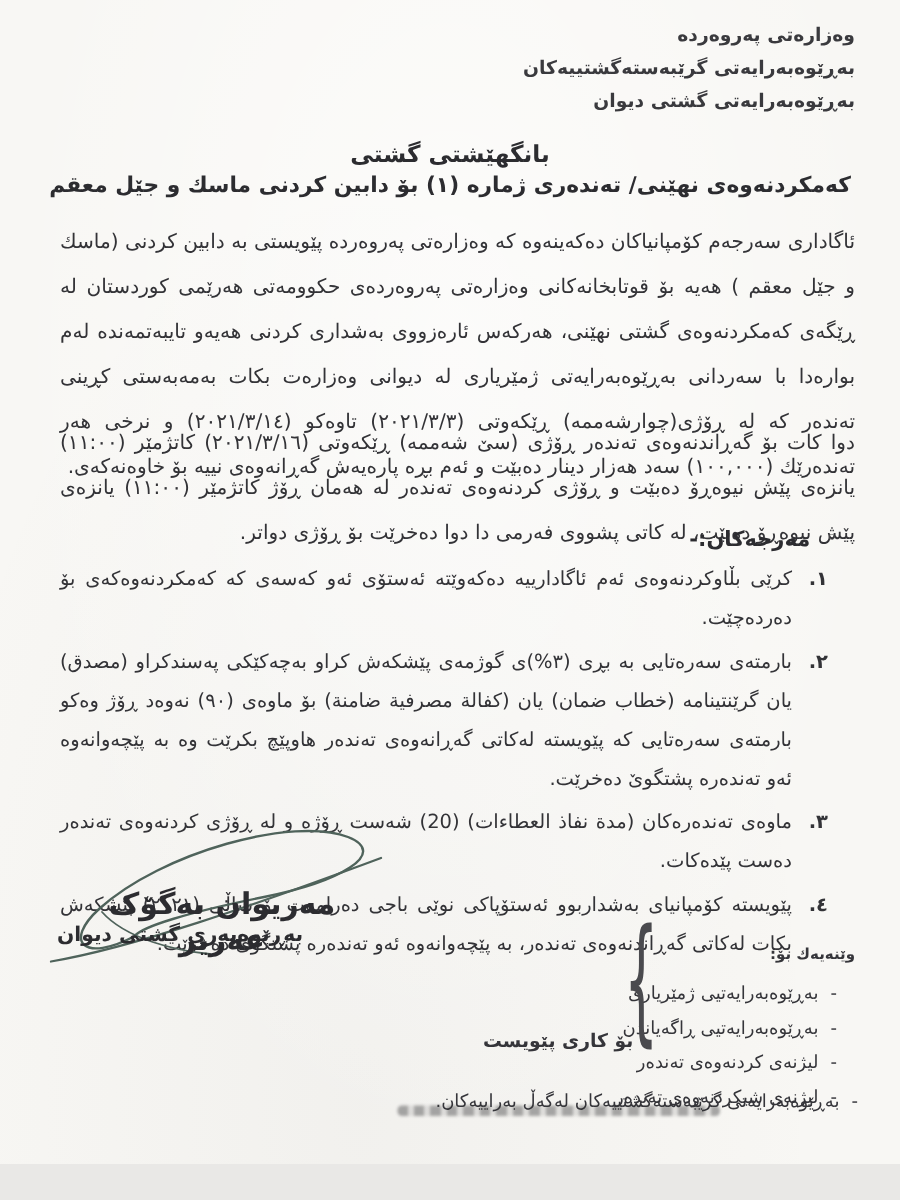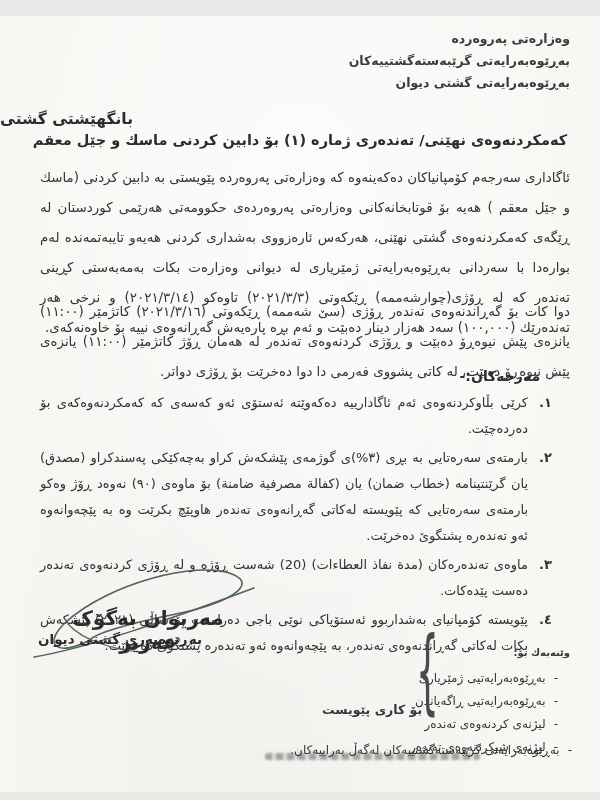--- a/index.html
+++ b/index.html
@@ -1,36 +1,36 @@
 <!DOCTYPE html>
 <html lang="ckb" dir="rtl"><head>
 <meta charset="utf-8">
 <style>
   html,body{margin:0;padding:0;background:#e9e8e6;}
   .page{
     position:relative;
     width:600px;height:776px;
-    margin:16px auto;
+    margin:0 auto;
     background:#f8f7f4;
     background-image:
       radial-gradient(ellipse at 50% 30%, rgba(255,255,255,0.6), rgba(255,255,255,0) 70%),
       radial-gradient(ellipse at 40% 95%, rgba(120,120,115,0.05), rgba(0,0,0,0) 60%);
     overflow:hidden;
     direction:rtl;
     font-family:"DejaVu Sans", sans-serif;
     color:#35353a;
   }
   .letterhead{
     position:absolute; top:12px; right:30px;
     text-align:right; font-size:12.5px; font-weight:bold;
     line-height:22px; color:#3a3a3e;
   }
   .doc-title{
     position:absolute; top:94px; left:0; right:0;
-    text-align:left; font-size:15.5px; font-weight:bold; color:#2c2c30;
+    text-align:center; font-size:15.5px; font-weight:bold; color:#2c2c30;
   }
   .doc-subtitle{
     position:absolute; top:116px; left:0; right:0;
     text-align:center; font-size:14.5px; font-weight:bold; color:#2c2c30;
   }
   .body-par{
     position:absolute; right:30px; left:40px;
     font-size:13.4px; line-height:30px; text-align:justify; color:#333337;
   }
   .par1{ top:147px; }

